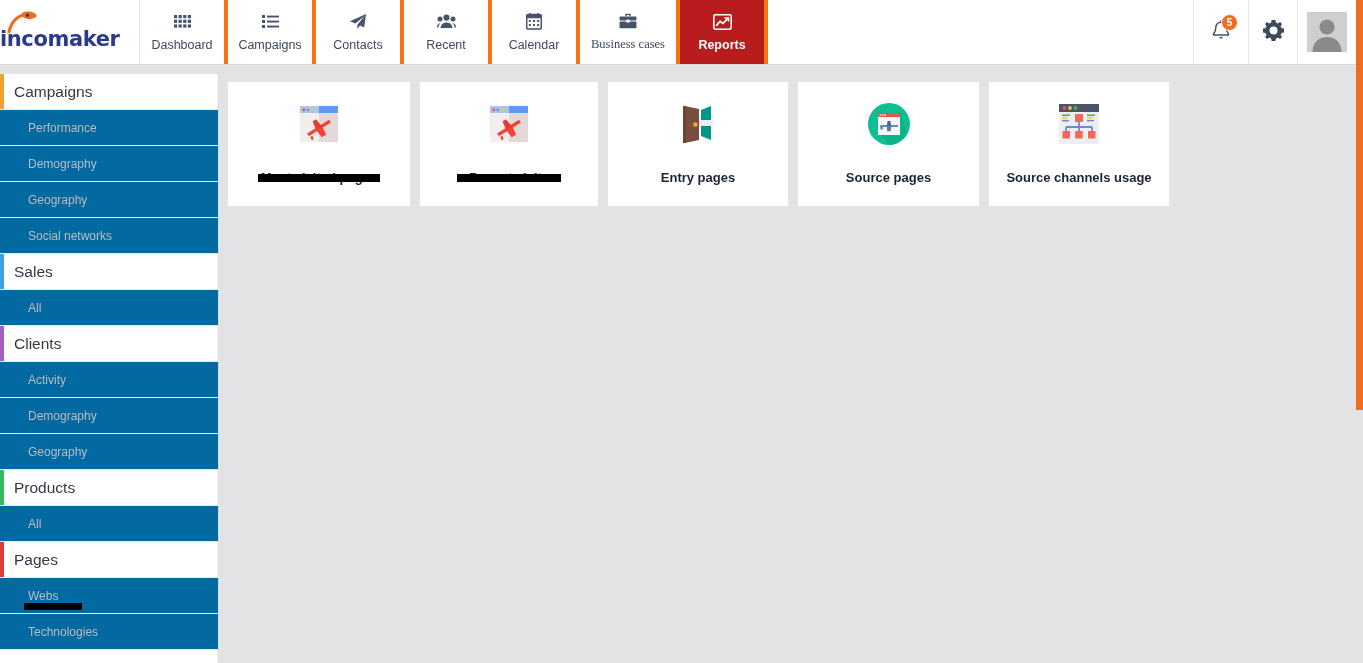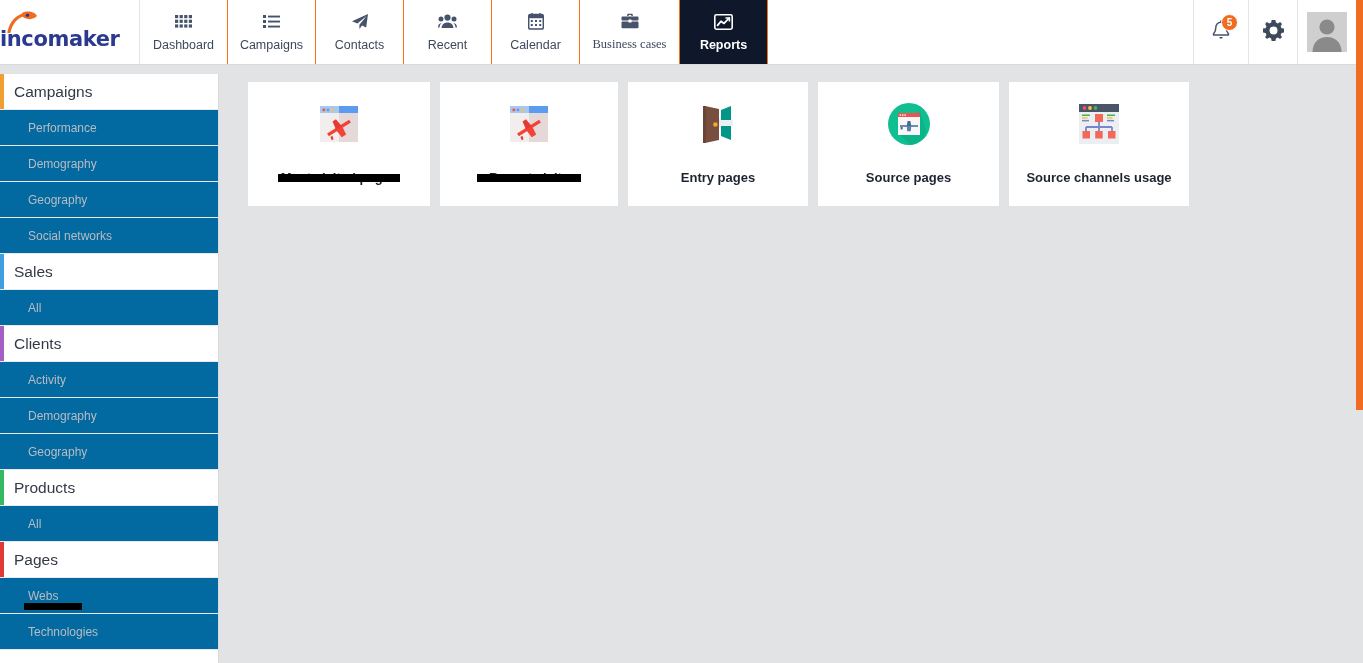--- a/index.html
+++ b/index.html
@@ -32,32 +32,32 @@
     font-size: 21px; font-weight: bold;
     color: #2b3a8f; letter-spacing: -0.4px;
     font-family: "DejaVu Sans", sans-serif;
   }
 
   .nav-item {
     width: 88px; min-width: 88px;
     display: flex; flex-direction: column;
     align-items: center; justify-content: center;
     gap: 7px;
-    border-right: 1px solid #f97316;
+    border-right: 4px solid #f97316;
     color: #3d4a5c;
     cursor: pointer;
     user-select: none;
   }
   .nav-item .nav-icon {
     height: 18px; display: flex; align-items: center; justify-content: center;
     color: #46536b;
   }
   .nav-item .nav-label { font-size: 12.5px; color: #3d4a5c; white-space: nowrap; }
   .nav-item.wide { width: 100px; min-width: 100px; font-family: Liberation Serif, serif; }
-  .nav-item.active { background: #0f172a; }
+  .nav-item.active { background: #b91c1c; }
   .nav-item.active .nav-label { color: #ffffff; font-weight: bold; }
   .nav-item.active .nav-icon { color: #ffffff; }
 
   .nav-spacer { flex: 1; border-right: 1px solid #e4e5e7; }
 
   .nav-tool {
     width: 49px; min-width: 49px;
     display: flex; align-items: center; justify-content: center;
     border-right: 1px solid #e4e5e7;
     cursor: pointer; position: relative;
@@ -119,21 +119,21 @@
     background: #000;
   }
 
   
   .main {
     position: absolute; top: 74px; left: 220px;
     width: 1136px; height: 589px;
     background: #e2e3e5;
     padding: 8px 0 0 8px;
   }
-  .card-row { display: flex; gap: 10px; align-items: center; margin-left: 20px; }
+  .card-row { display: flex; gap: 10px; align-items: center; }
   .card {
     background: #ffffff;
     height: 124px;
     display: flex; flex-direction: column;
     align-items: center; justify-content: flex-start;
     padding-top: 16px;
     cursor: pointer;
     position: relative;
   }
   .card .card-icon {

